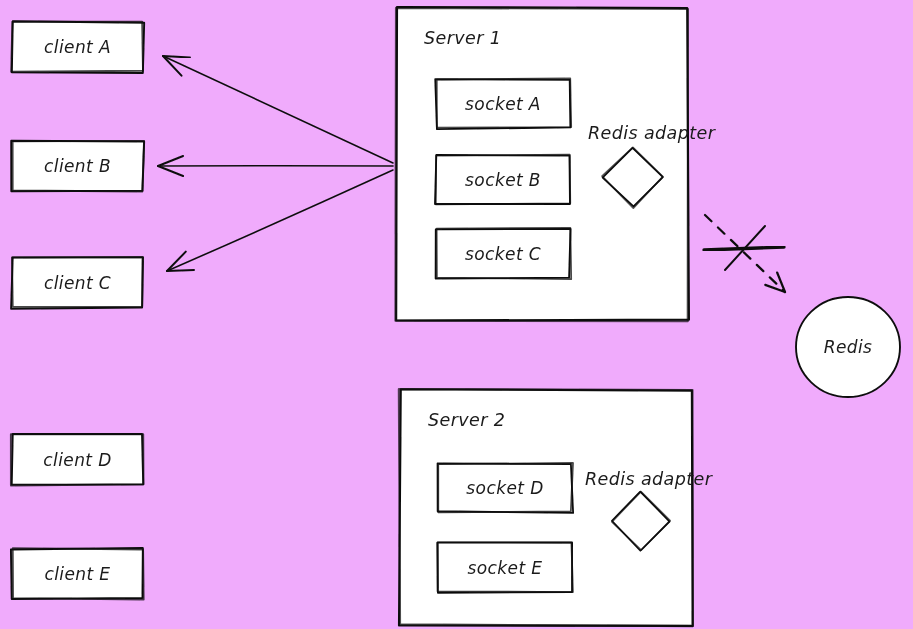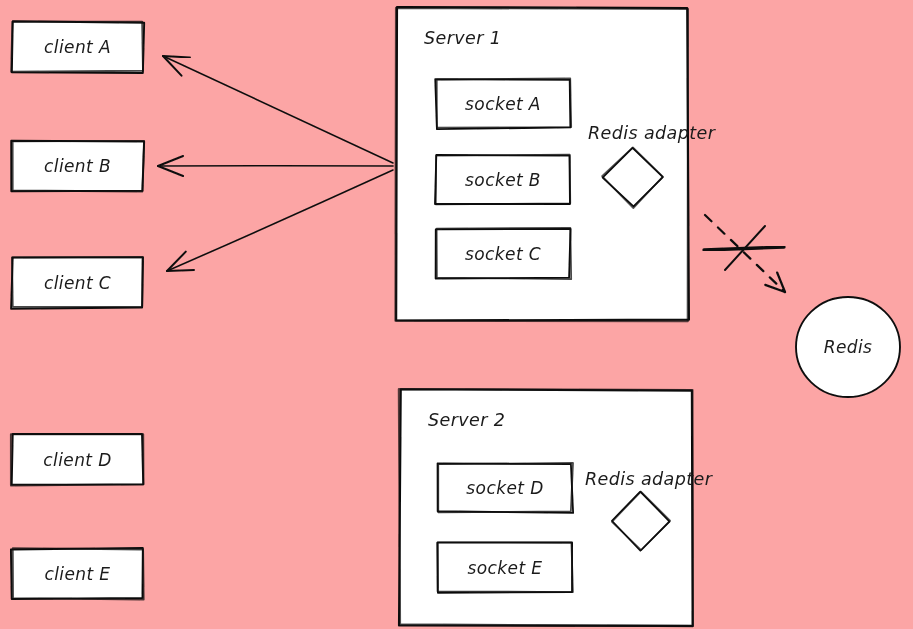--- a/index.html
+++ b/index.html
@@ -8,21 +8,21 @@
     padding: 0;
     background: #ffffff;
   }
   body {
     font-family: "DejaVu Sans", sans-serif;
   }
   #canvas-root {
     position: relative;
     width: 913px;
     height: 629px;
-    background: #fca5a5;
+    background: #f0abfc;
     overflow: hidden;
   }
   #diagram-svg {
     position: absolute;
     left: 0;
     top: 0;
     width: 913px;
     height: 629px;
   }
   .hand-text {

